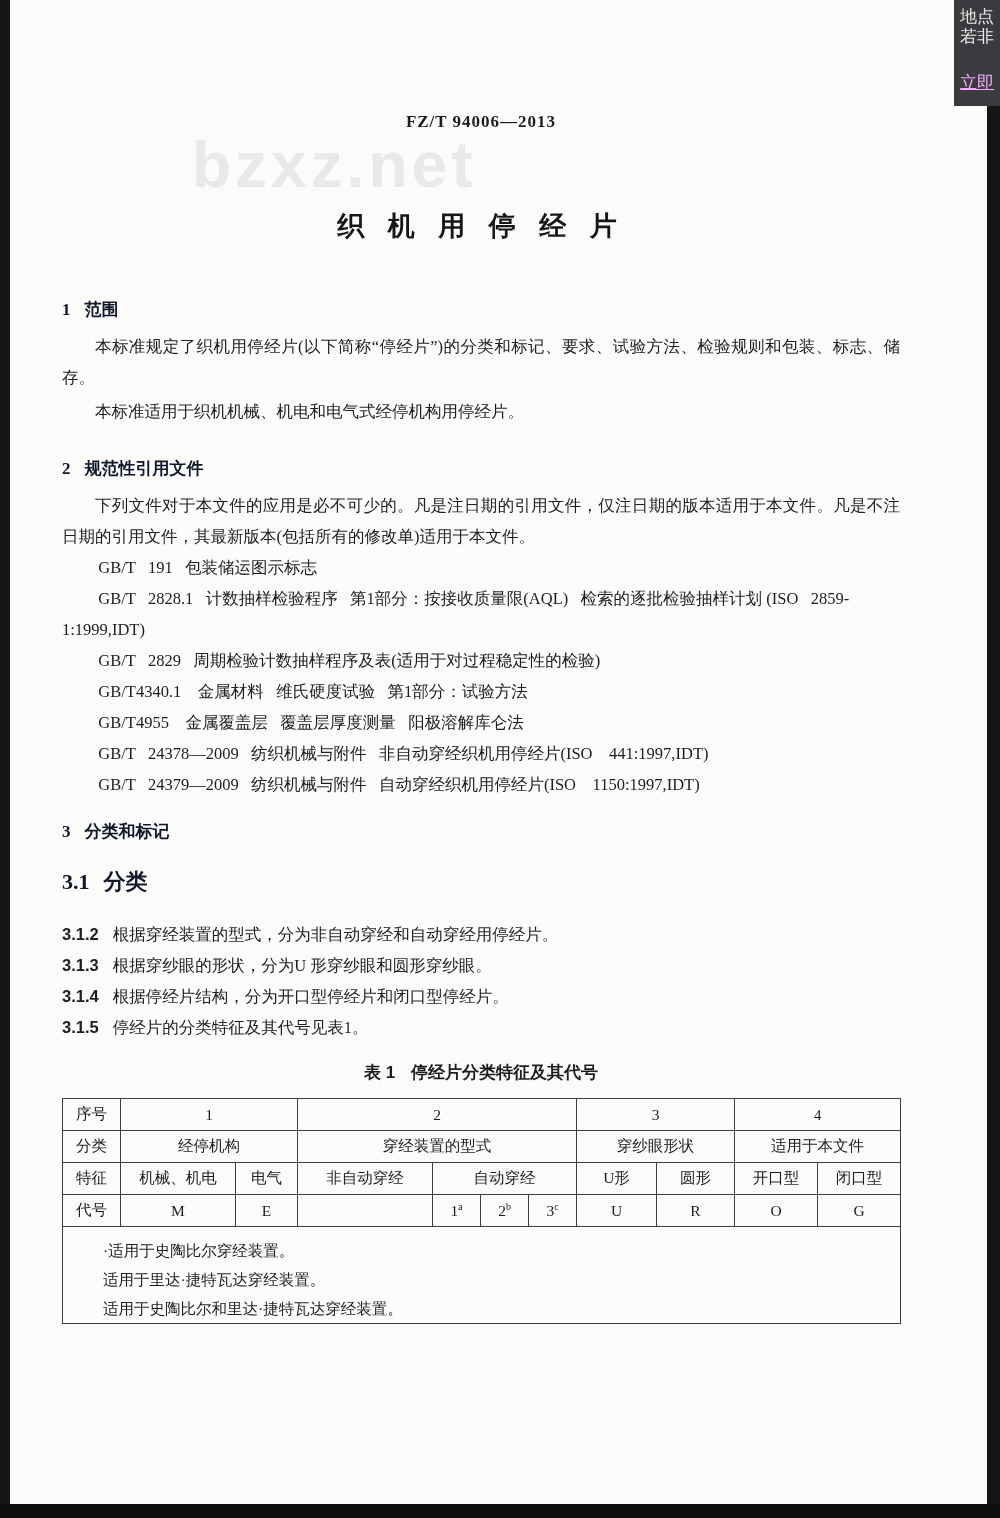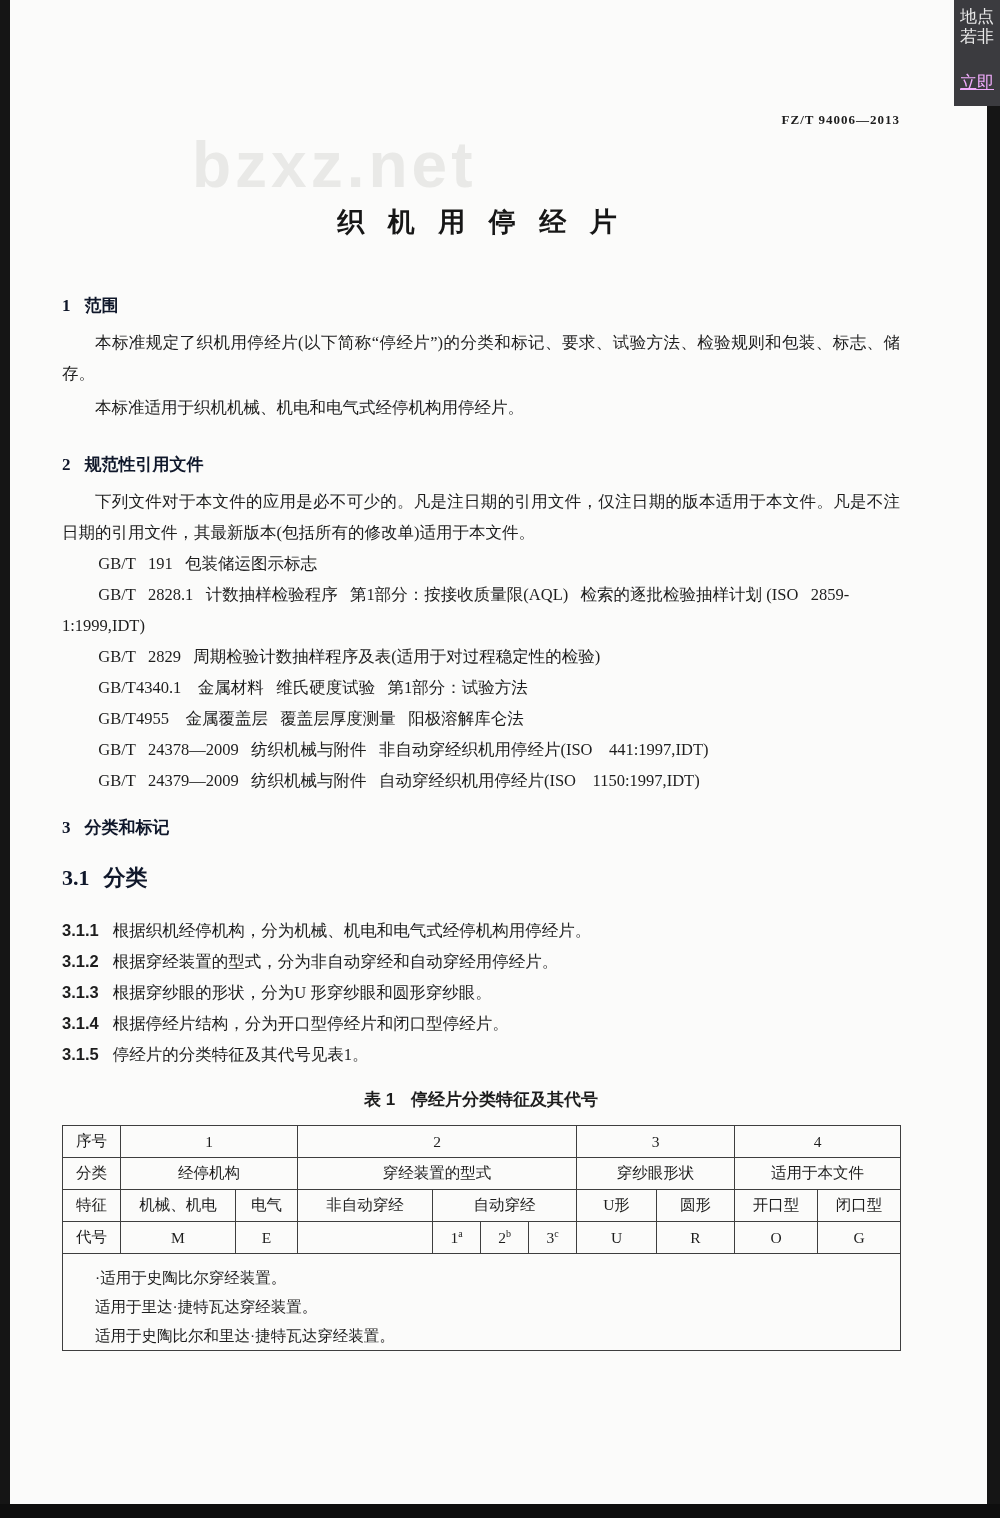--- a/index.html
+++ b/index.html
@@ -22,21 +22,21 @@
   .overlay-link{display:inline-block;margin-top:26px;color:#f0abfc;text-decoration:underline;cursor:pointer;white-space:nowrap;}
   
   .watermark{
     position:absolute;left:192px;top:128px;z-index:1;
     font-family:"Liberation Sans","DejaVu Sans",sans-serif;
     font-size:64px;font-weight:bold;letter-spacing:4px;color:#e9e9e7;
     user-select:none;
   }
   
   .content{position:absolute;left:62px;top:0;width:838px;z-index:2;}
-  .doc-number{margin-top:112px;text-align:right;font-weight:bold;font-size:13px;letter-spacing:1px;}
+  .doc-number{margin-top:112px;text-align:center;font-weight:bold;font-size:17px;letter-spacing:1px;}
   .page-title{
     margin-top:76px;text-align:center;
     font-family:"Liberation Sans","DejaVu Sans",sans-serif;
     font-size:27px;font-weight:bold;letter-spacing:8px;color:#161616;
   }
   .h-sec{
     font-family:Liberation Serif, serif;
     font-weight:bold;font-size:17px;color:#0f172a;
   }
   .h-sec .num{margin-right:14px;}
@@ -64,21 +64,21 @@
   .tbl-caption .cap-no{margin-right:16px;}
   table.class-table{
     margin-top:14px;border-collapse:collapse;width:838px;table-layout:fixed;
     font-size:15.5px;
   }
   table.class-table td{
     border:1px solid #3e3e3e;text-align:center;vertical-align:middle;height:32px;
     padding:0 2px;box-sizing:border-box;
   }
   table.class-table td.notes-cell{
-    height:88px;text-align:left;vertical-align:top;padding:9px 10px 0 32px;line-height:29px;
+    height:88px;text-align:left;vertical-align:top;padding:9px 10px 0 40px;line-height:29px;
   }
   sup.code-sup{font-size:10px;vertical-align:super;line-height:0;}
 </style>
 </head>
 <body>
 
 <div class="strip-left"></div>
 <div class="strip-right"></div>
 <div class="bar-bottom"></div>
 
@@ -115,23 +115,20 @@
   <p class="ref">GB/T   24379—2009   纺织机械与附件   自动穿经织机用停经片(ISO    1150:1997,IDT)</p>
 
   <div class="h-sec h3a">
     <span class="num">3</span><span>分类和标记</span>
   </div>
   <div class="h-sec h31a">
     <span class="num">3.1</span><span>分类</span>
   </div>
 
   <div class="clauses">
-    <div class="clause">
-      <span class="clause-num">3.1.1</span><span>根据织机经停机构，分为机械、机电和电气式经停机构用停经片。</span>
-    </div>
     <div class="clause">
       <span class="clause-num">3.1.2</span><span>根据穿经装置的型式，分为非自动穿经和自动穿经用停经片。</span>
     </div>
     <div class="clause">
       <span class="clause-num">3.1.3</span><span>根据穿纱眼的形状，分为U 形穿纱眼和圆形穿纱眼。</span>
     </div>
     <div class="clause">
       <span class="clause-num">3.1.4</span><span>根据停经片结构，分为开口型停经片和闭口型停经片。</span>
     </div>
     <div class="clause">

